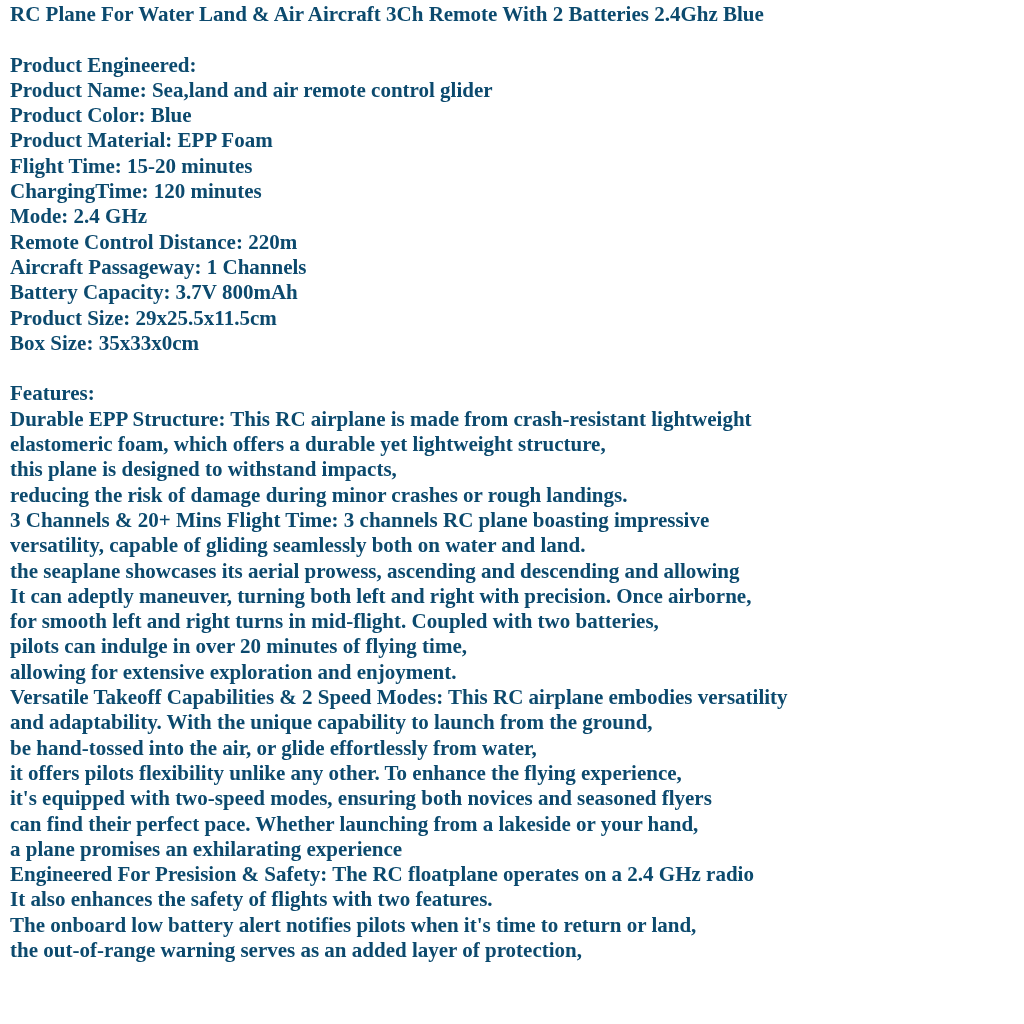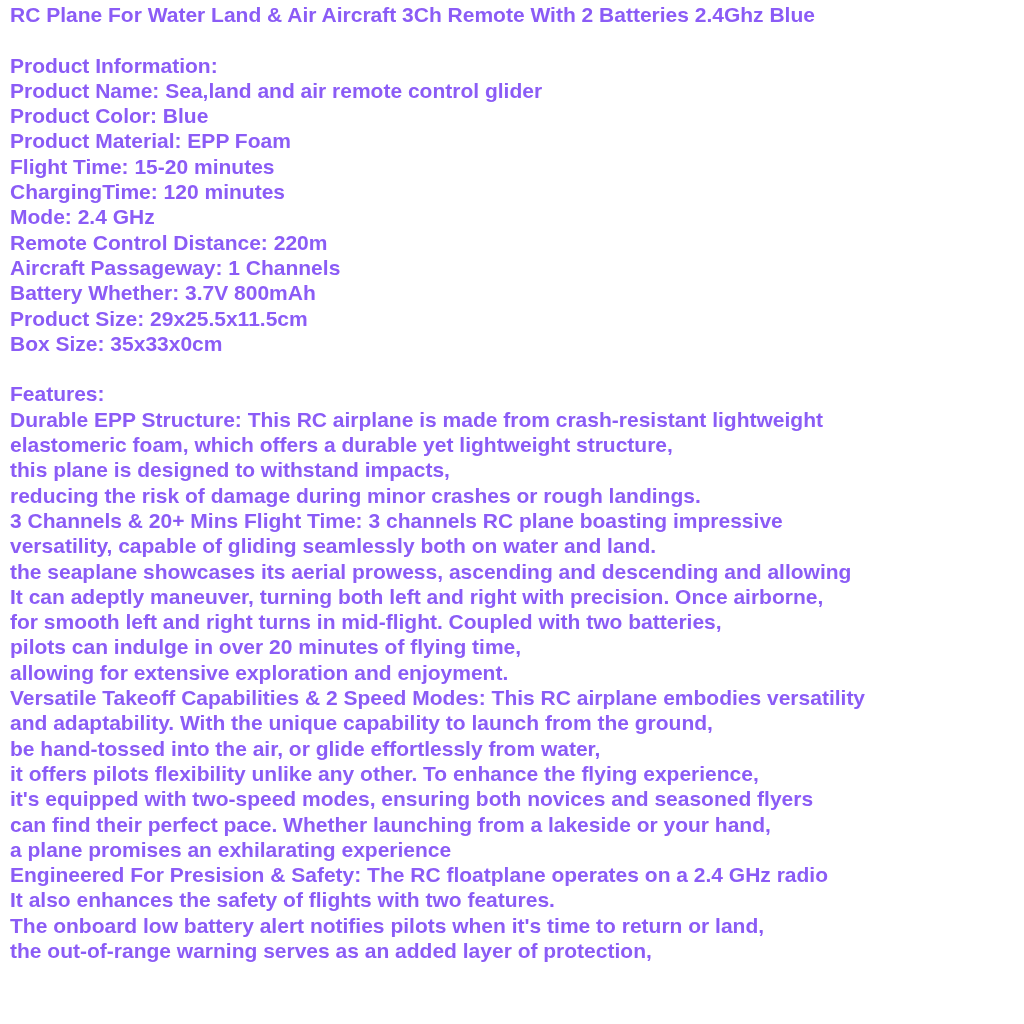--- a/index.html
+++ b/index.html
@@ -9,54 +9,54 @@
   }
   .page {
     width: 1024px;
     height: 1024px;
     box-sizing: border-box;
     padding: 2px 8px 0 10px;
     background: #ffffff;
     overflow: hidden;
   }
   .doc-text {
-    font-family: Liberation Sans, sans-serif;
+    font-family: Liberation Serif, serif;
     font-weight: 700;
     font-size: 21px;
     line-height: 25.3px;
-    color: #8b5cf6;
+    color: #0c4a6e;
     white-space: nowrap;
   }
   .block-gap {
     height: 25.3px;
   }
   .line {
     min-height: 25.3px;
   }
 </style>
 </head>
 <body>
 
 <div class="page doc-text">
 
   <div class="line">RC Plane For Water Land &amp; Air Aircraft 3Ch Remote With 2 Batteries 2.4Ghz Blue</div>
 
   <div class="block-gap"></div>
 
   <div>
-    <div class="line">Product Information:</div>
+    <div class="line">Product Engineered:</div>
     <div class="line">Product Name: Sea,land and air remote control glider</div>
     <div class="line">Product Color: Blue</div>
     <div class="line">Product Material: EPP Foam</div>
     <div class="line">Flight Time: 15-20 minutes</div>
     <div class="line">ChargingTime: 120 minutes</div>
     <div class="line">Mode: 2.4 GHz</div>
     <div class="line">Remote Control Distance: 220m</div>
     <div class="line">Aircraft Passageway: 1 Channels</div>
-    <div class="line">Battery Whether: 3.7V 800mAh</div>
+    <div class="line">Battery Capacity: 3.7V 800mAh</div>
     <div class="line">Product Size: 29x25.5x11.5cm</div>
     <div class="line">Box Size: 35x33x0cm</div>
   </div>
 
   <div class="block-gap"></div>
 
   <div>
     <div class="line">Features:</div>
     <div class="line">Durable EPP Structure: This RC airplane is made from crash-resistant lightweight</div>
     <div class="line">elastomeric foam, which offers a durable yet lightweight structure,</div>

